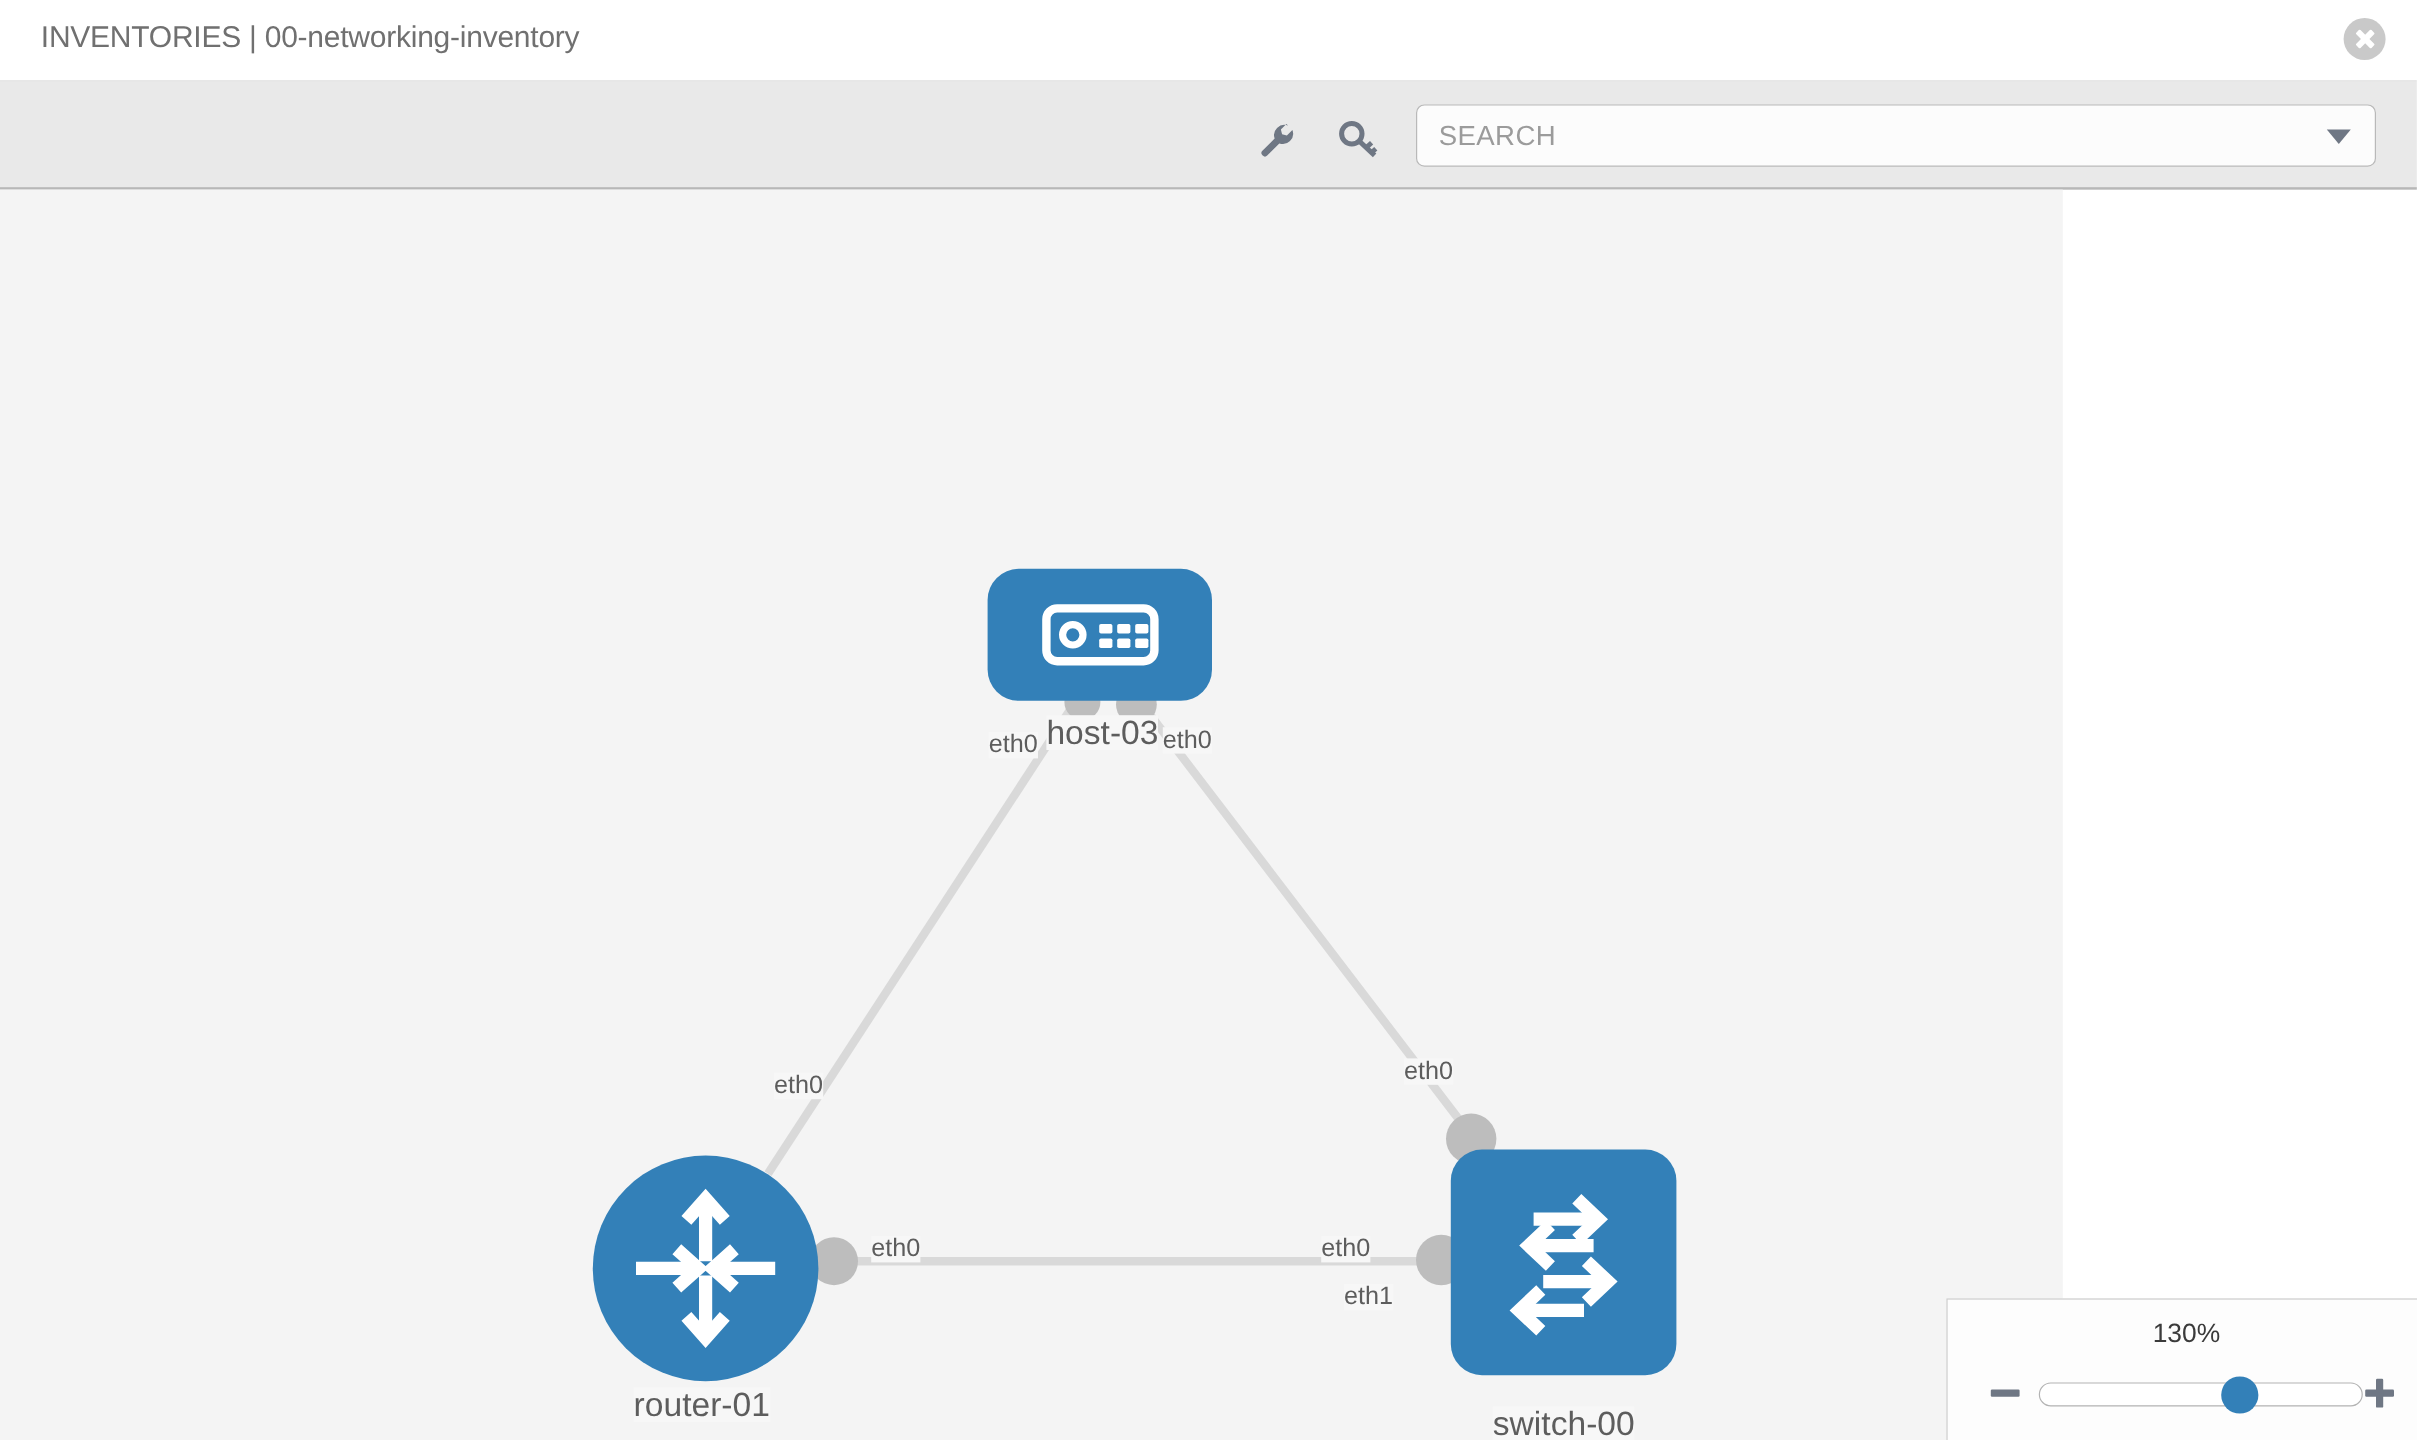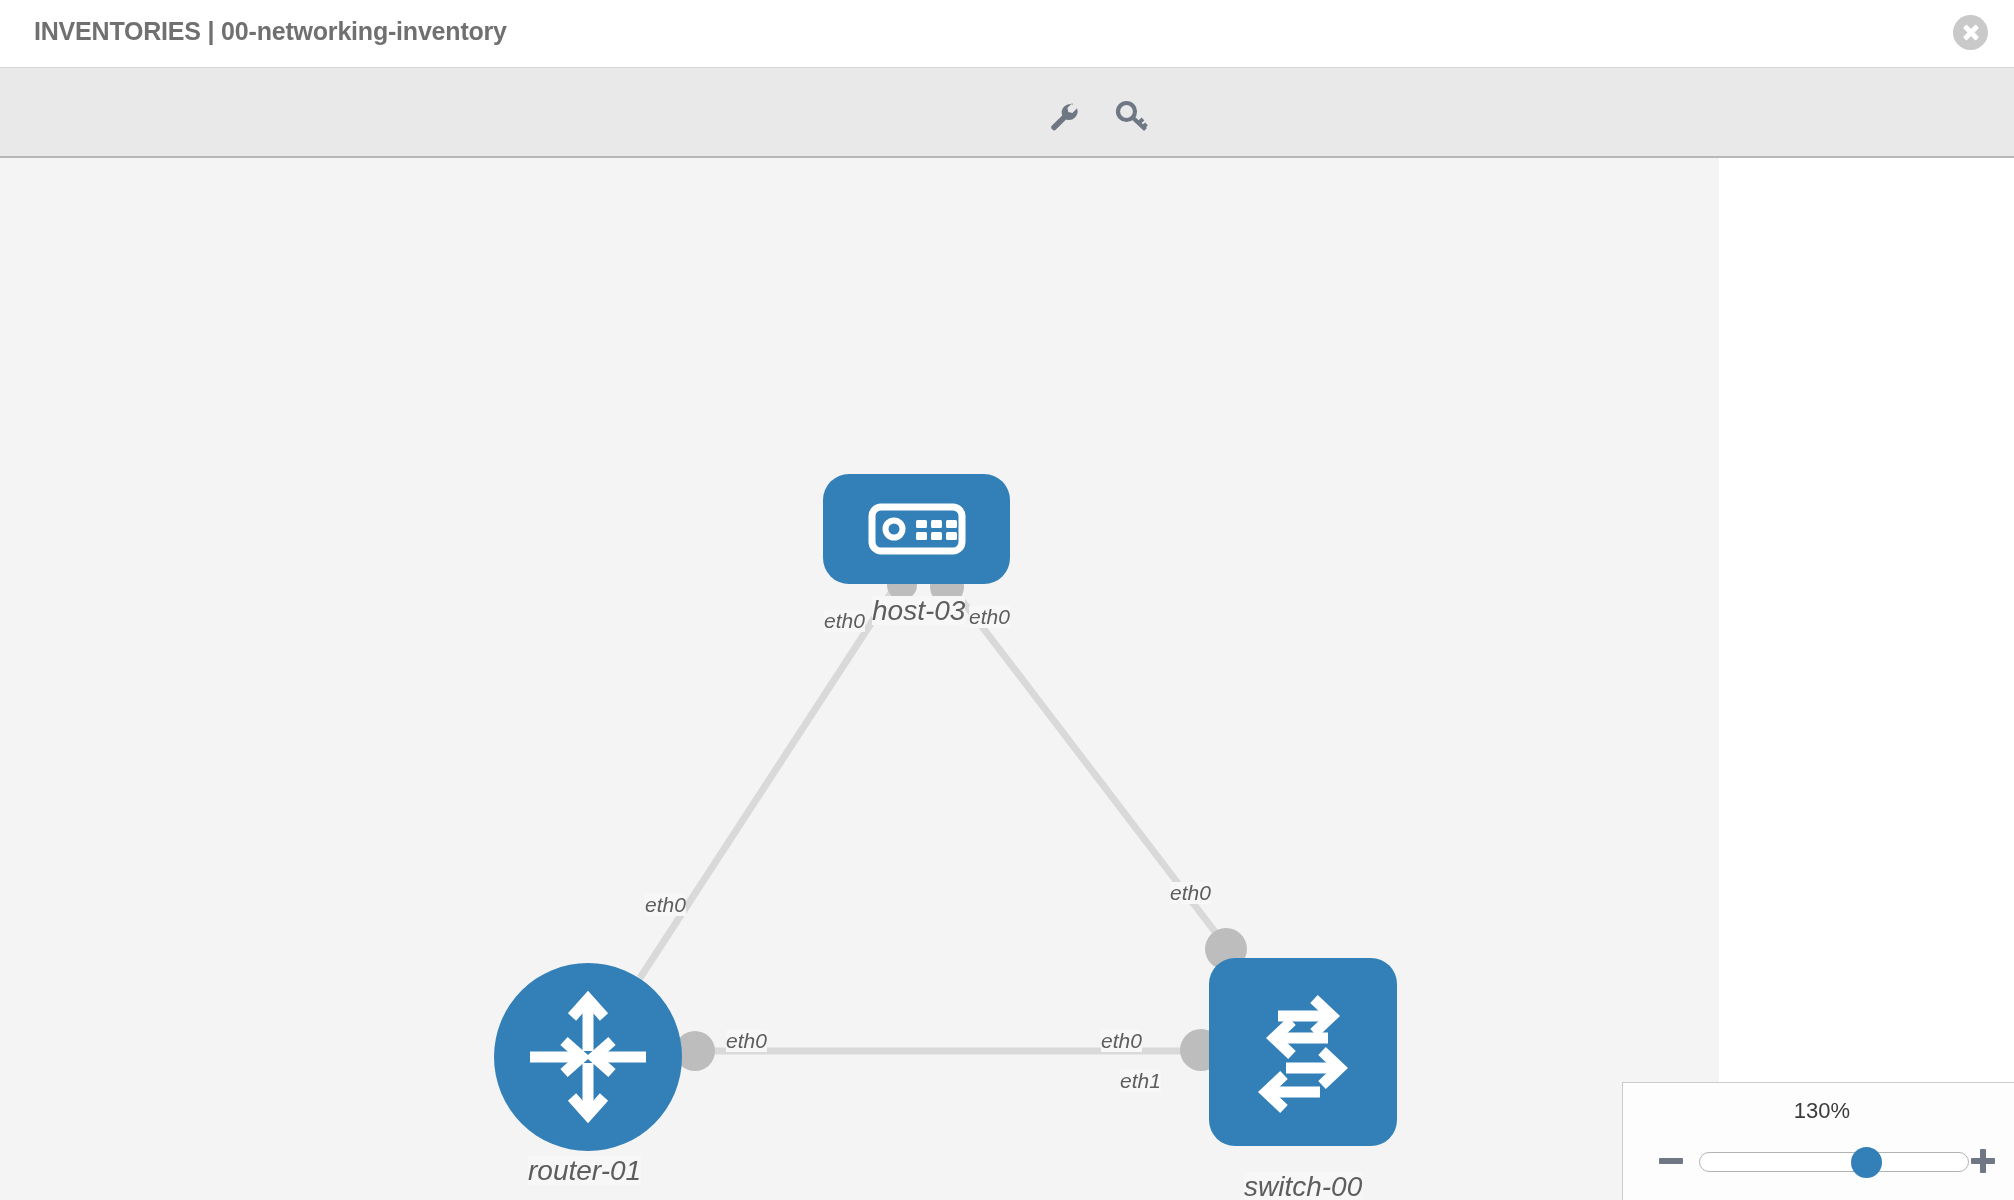--- a/index.html
+++ b/index.html
@@ -22,21 +22,21 @@
     height: 68px;
     background: #ffffff;
     border-bottom: 1px solid #d7d7d7;
     box-sizing: border-box;
   }
   .page-title {
     position: absolute;
     left: 34px;
     top: 17px;
     font-size: 25px;
-    font-weight: bold;
+    font-weight: normal;
     color: #707070;
     letter-spacing: -0.2px;
     white-space: nowrap;
   }
   .close-btn {
     position: absolute;
     right: 26px;
     top: 15px;
     width: 35px;
     height: 35px;
@@ -112,21 +112,20 @@
   #key-icon    { left: 1114px; }
   .tool-icon svg { display: block; width: 36px; height: 36px; }
 
   
   .canvas {
     position: relative;
     width: 1719px;
     height: 1042px;
     background: #f4f4f4;
     overflow: hidden;
-    font-style: italic;
   }
   .topology-svg {
     position: absolute;
     left: 0;
     top: 0;
     width: 2014px;
     height: 1042px;
   }
 
   .node {
@@ -261,20 +260,24 @@
 
   <div class="tool-icon" id="key-icon">
     <svg viewBox="0 0 36 36" aria-hidden="true">
       <circle cx="12.5" cy="13.5" r="8.5" fill="none" stroke="#6f7784" stroke-width="4.2"></circle>
       <path d="M18.6 19.5 L31.5 31.5" stroke="#6f7784" stroke-width="4.2" stroke-linecap="butt"></path>
       <path d="M24.5 25.0 L29.0 21.0" stroke="#6f7784" stroke-width="4.0" stroke-linecap="butt"></path>
       <path d="M28.5 29.5 L32.5 26.0" stroke="#6f7784" stroke-width="4.0" stroke-linecap="butt"></path>
     </svg>
   </div>
 
+  <div class="select-box" id="search-select">
+    <span class="sel-label">SEARCH</span>
+    <span class="caret"></span>
+  </div>
 
 </div>
 
 <div class="canvas">
 
   <svg class="topology-svg" aria-hidden="true">
     <g stroke="#d9d9d9" stroke-width="7" fill="none">
       <line x1="898" y1="424" x2="640" y2="820"></line>
       <line x1="948" y1="424" x2="1235" y2="800"></line>
       <line x1="678" y1="893" x2="1214" y2="893"></line>

